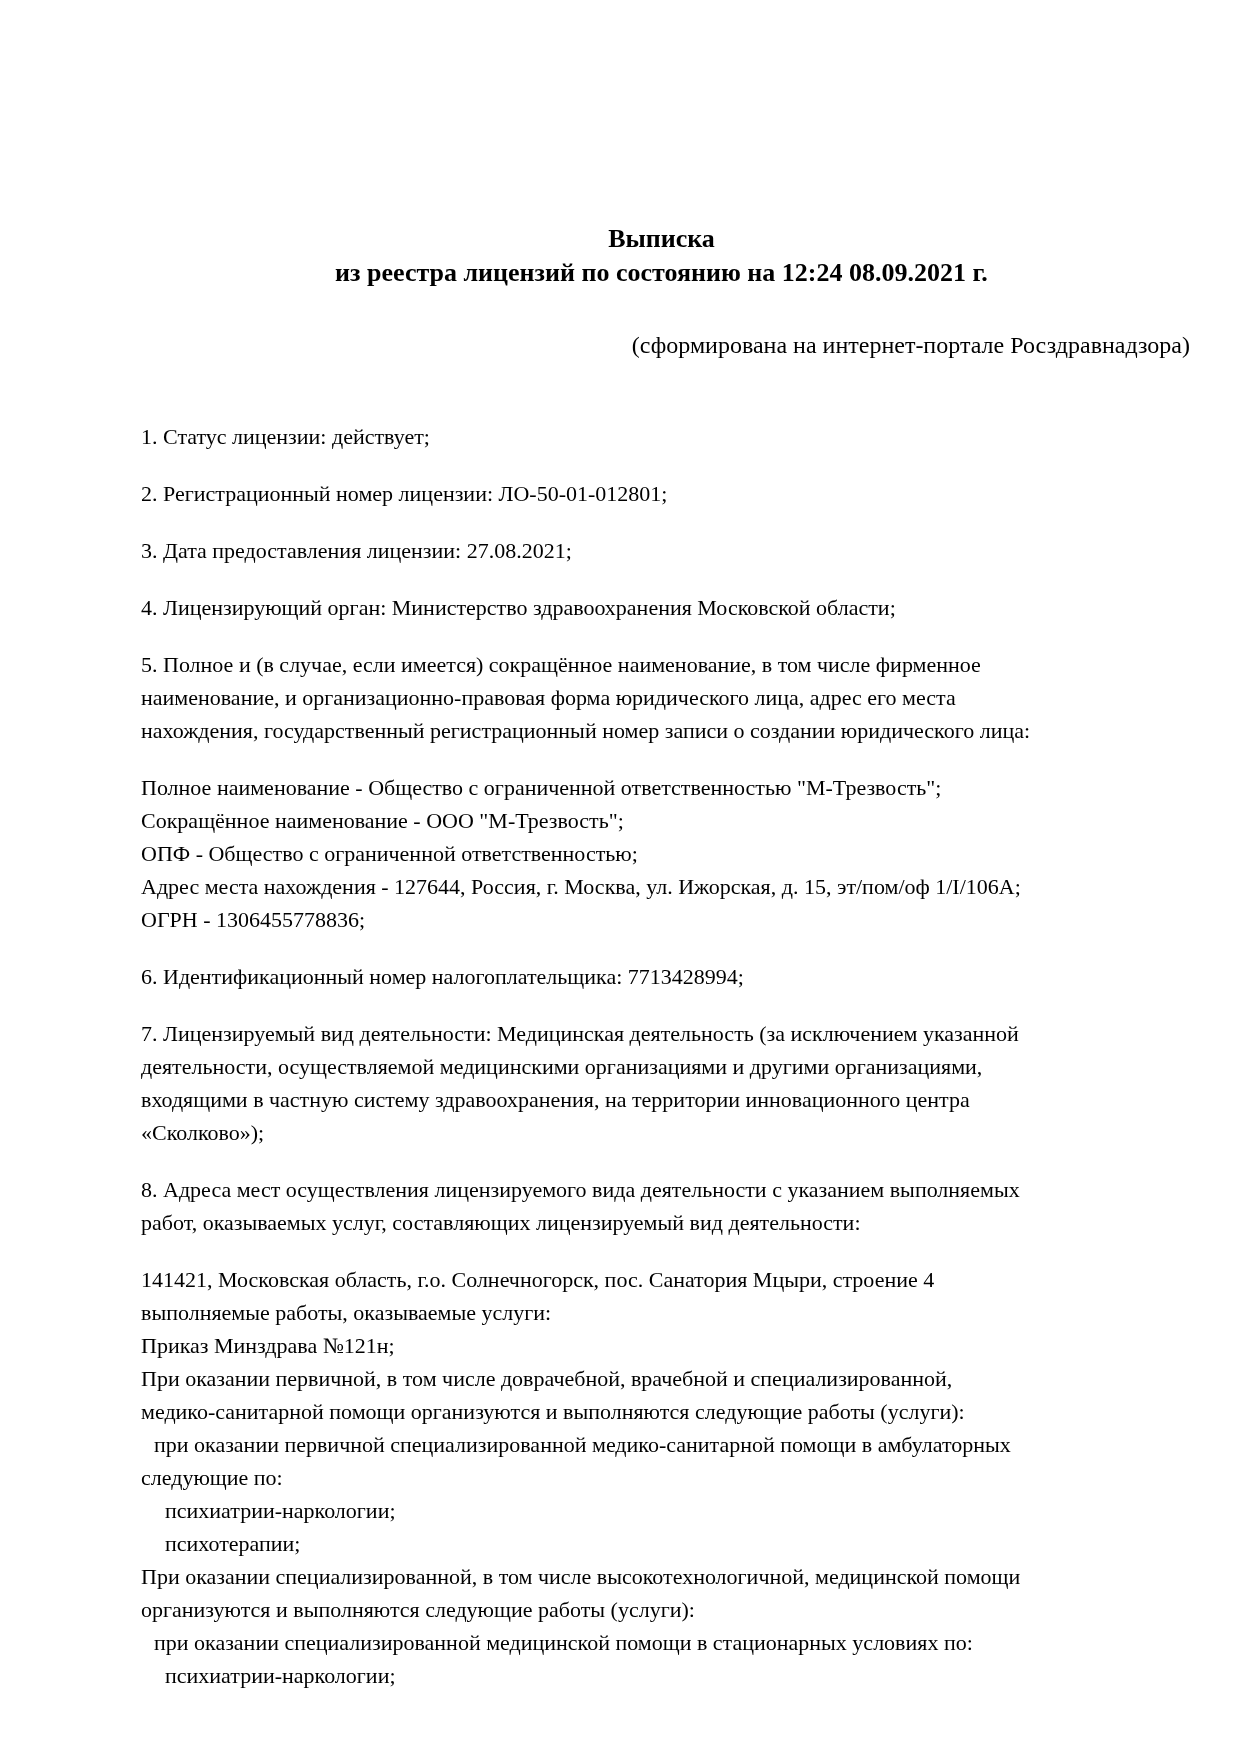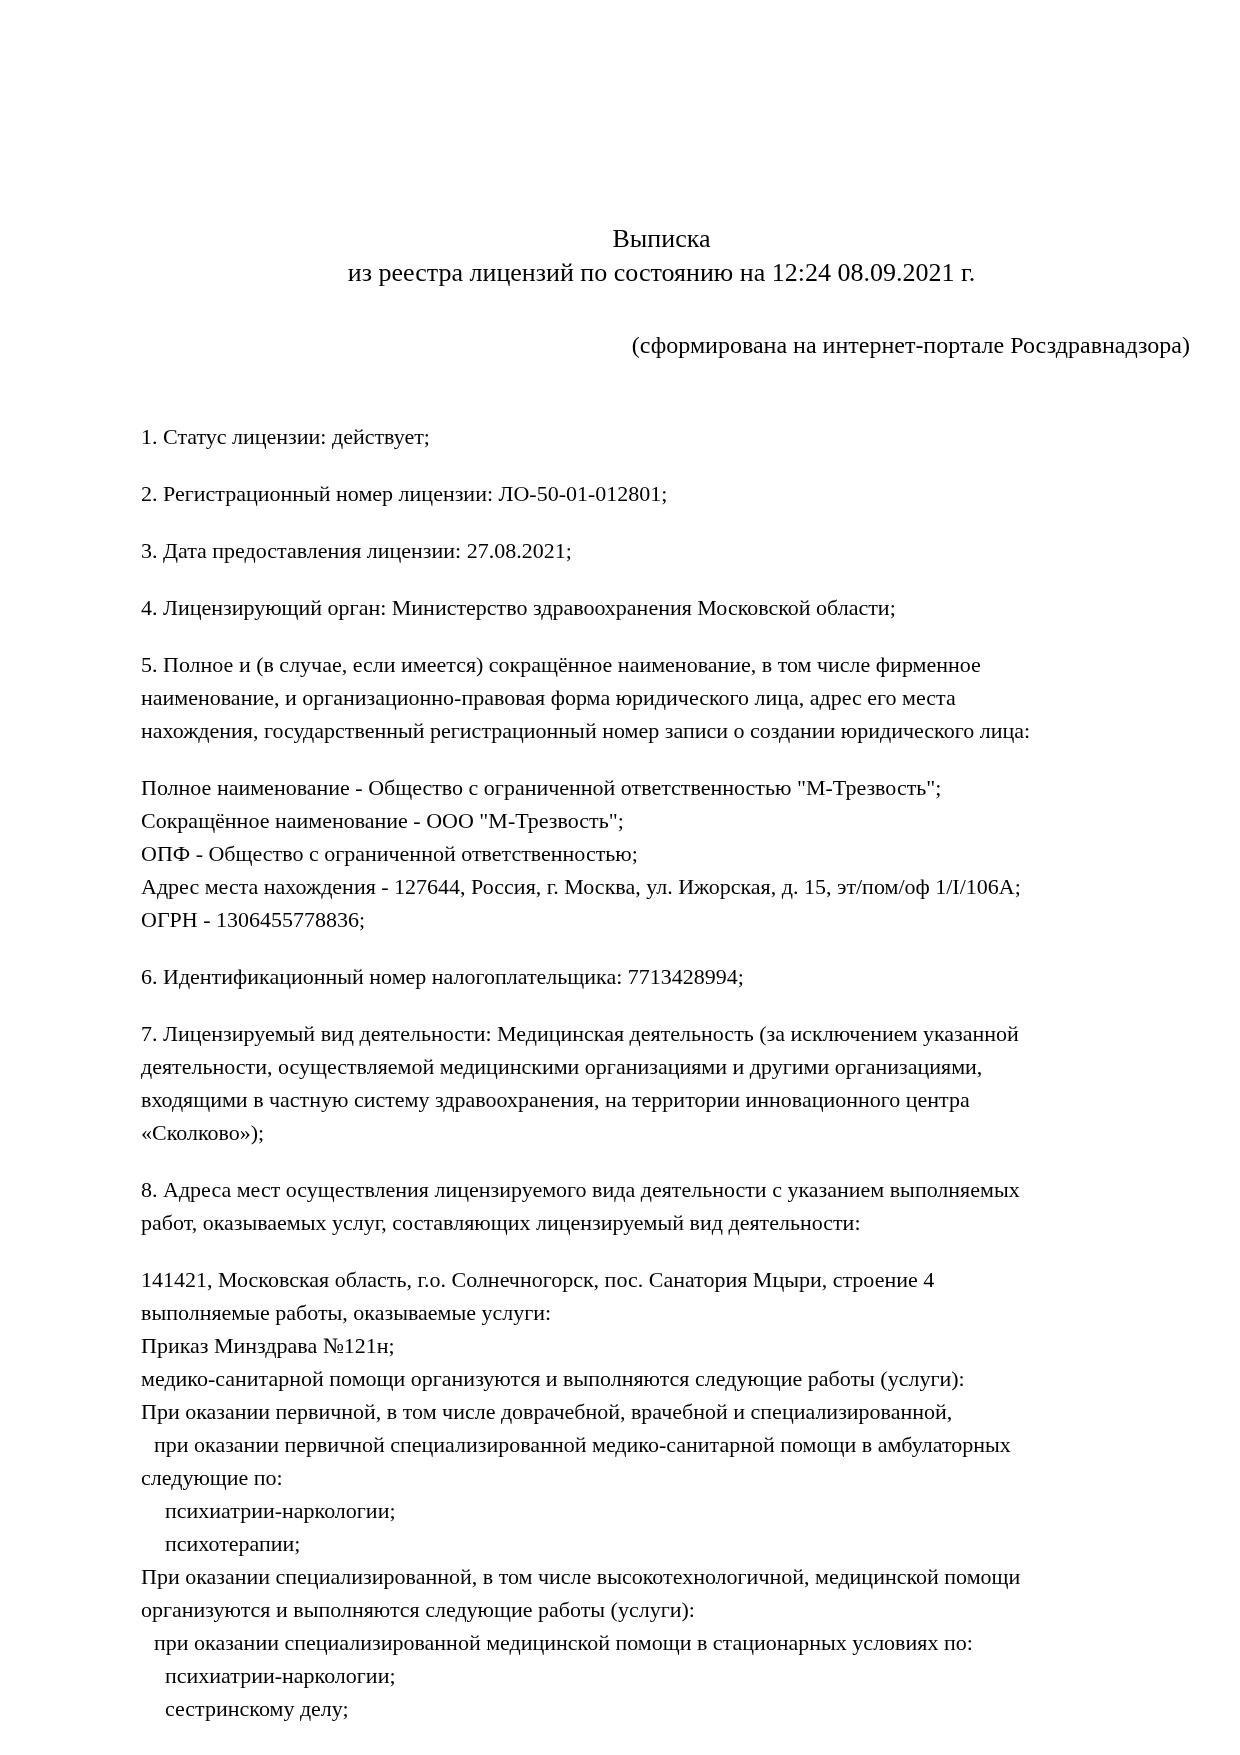--- a/index.html
+++ b/index.html
@@ -9,21 +9,21 @@
     height: 1755px;
     background: #ffffff;
     color: #000000;
     font-family: "Liberation Serif", "DejaVu Serif", serif;
     box-sizing: border-box;
     padding: 222px 50px 0 133px;
     overflow: hidden;
   }
   .title-block { text-align: center; }
   .title-line {
-    font-weight: normal;
+    font-weight: bold;
     font-size: 26px;
     line-height: 34px;
     white-space: nowrap;
   }
   .formed-note {
     text-align: right;
     font-size: 24px;
     line-height: 26px;
     margin-top: 42px;
   }
@@ -95,27 +95,26 @@
 
     <div class="para">
       <div class="line">8. Адреса мест осуществления лицензируемого вида деятельности с указанием выполняемых</div>
       <div class="line">работ, оказываемых услуг, составляющих лицензируемый вид деятельности:</div>
     </div>
 
     <div class="para">
       <div class="line">141421, Московская область, г.о. Солнечногорск, пос. Санатория Мцыри, строение 4</div>
       <div class="line">выполняемые работы, оказываемые услуги:</div>
       <div class="line">Приказ Минздрава №121н;</div>
+      <div class="line">При оказании первичной, в том числе доврачебной, врачебной и специализированной,</div>
       <div class="line">медико-санитарной помощи организуются и выполняются следующие работы (услуги):</div>
-      <div class="line">При оказании первичной, в том числе доврачебной, врачебной и специализированной,</div>
       <div class="line ind1">при оказании первичной специализированной медико-санитарной помощи в амбулаторных</div>
       <div class="line">следующие по:</div>
       <div class="line ind2">психиатрии-наркологии;</div>
       <div class="line ind2">психотерапии;</div>
       <div class="line">При оказании специализированной, в том числе высокотехнологичной, медицинской помощи</div>
       <div class="line">организуются и выполняются следующие работы (услуги):</div>
       <div class="line ind1">при оказании специализированной медицинской помощи в стационарных условиях по:</div>
       <div class="line ind2">психиатрии-наркологии;</div>
-      <div class="line ind2">сестринскому делу;</div>
     </div>
 
   </div>
 </div>
 
 </body></html>

